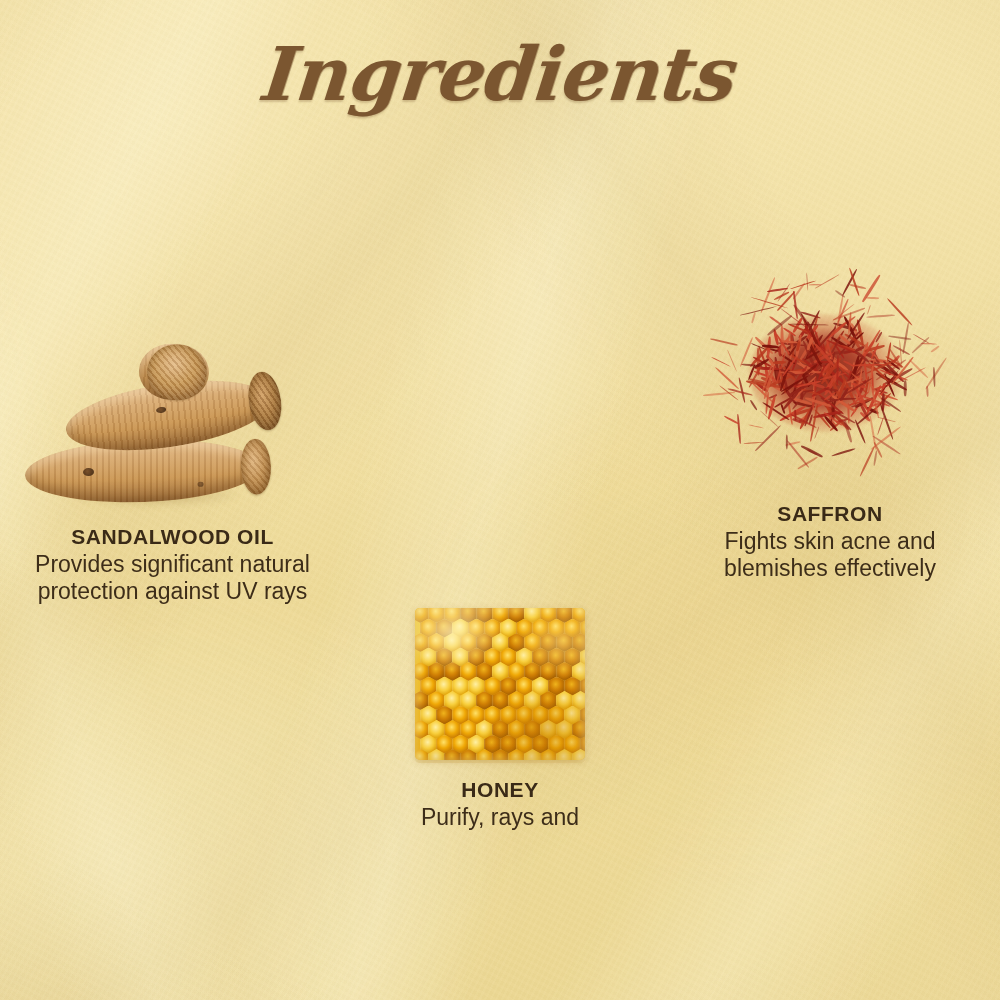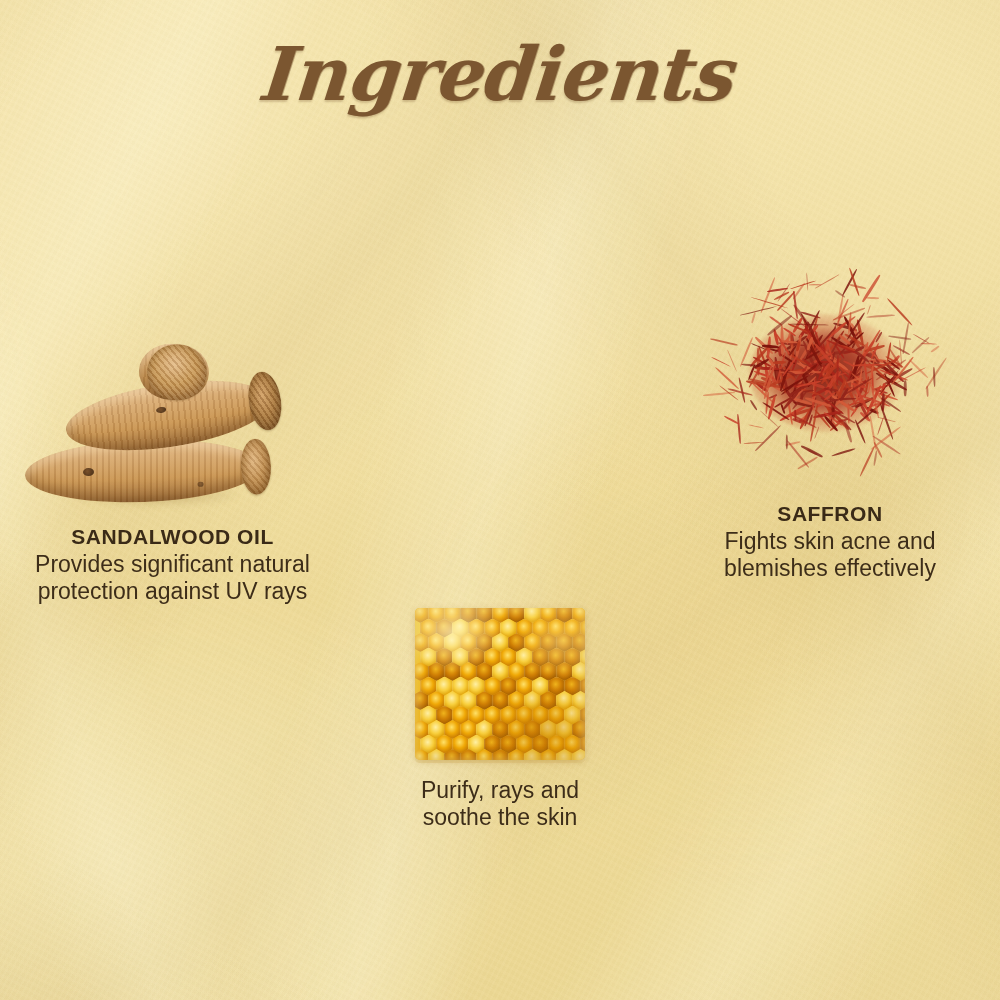--- a/index.html
+++ b/index.html
@@ -728,18 +728,18 @@
             <div class="hex light" style="left: 109px; top: 141px;"></div>
             <div class="hex" style="left: 125px; top: 141px;"></div>
             <div class="hex light" style="left: 141px; top: 141px;"></div>
             <div class="hex light" style="left: 157px; top: 141px;"></div>
           </div>
         <div class="comb-shine"></div>
       </div>
       <div class="comb-edge"></div>
     </div>
     <div class="caps">
+      <p class="cap-title">HONEY</p>
       <p class="cap-desc">Purify, rays and</p>
-      <p class="cap-desc">soothe the skin</p>
     </div>
   </div>
 
 </div>
 
 </body></html>

